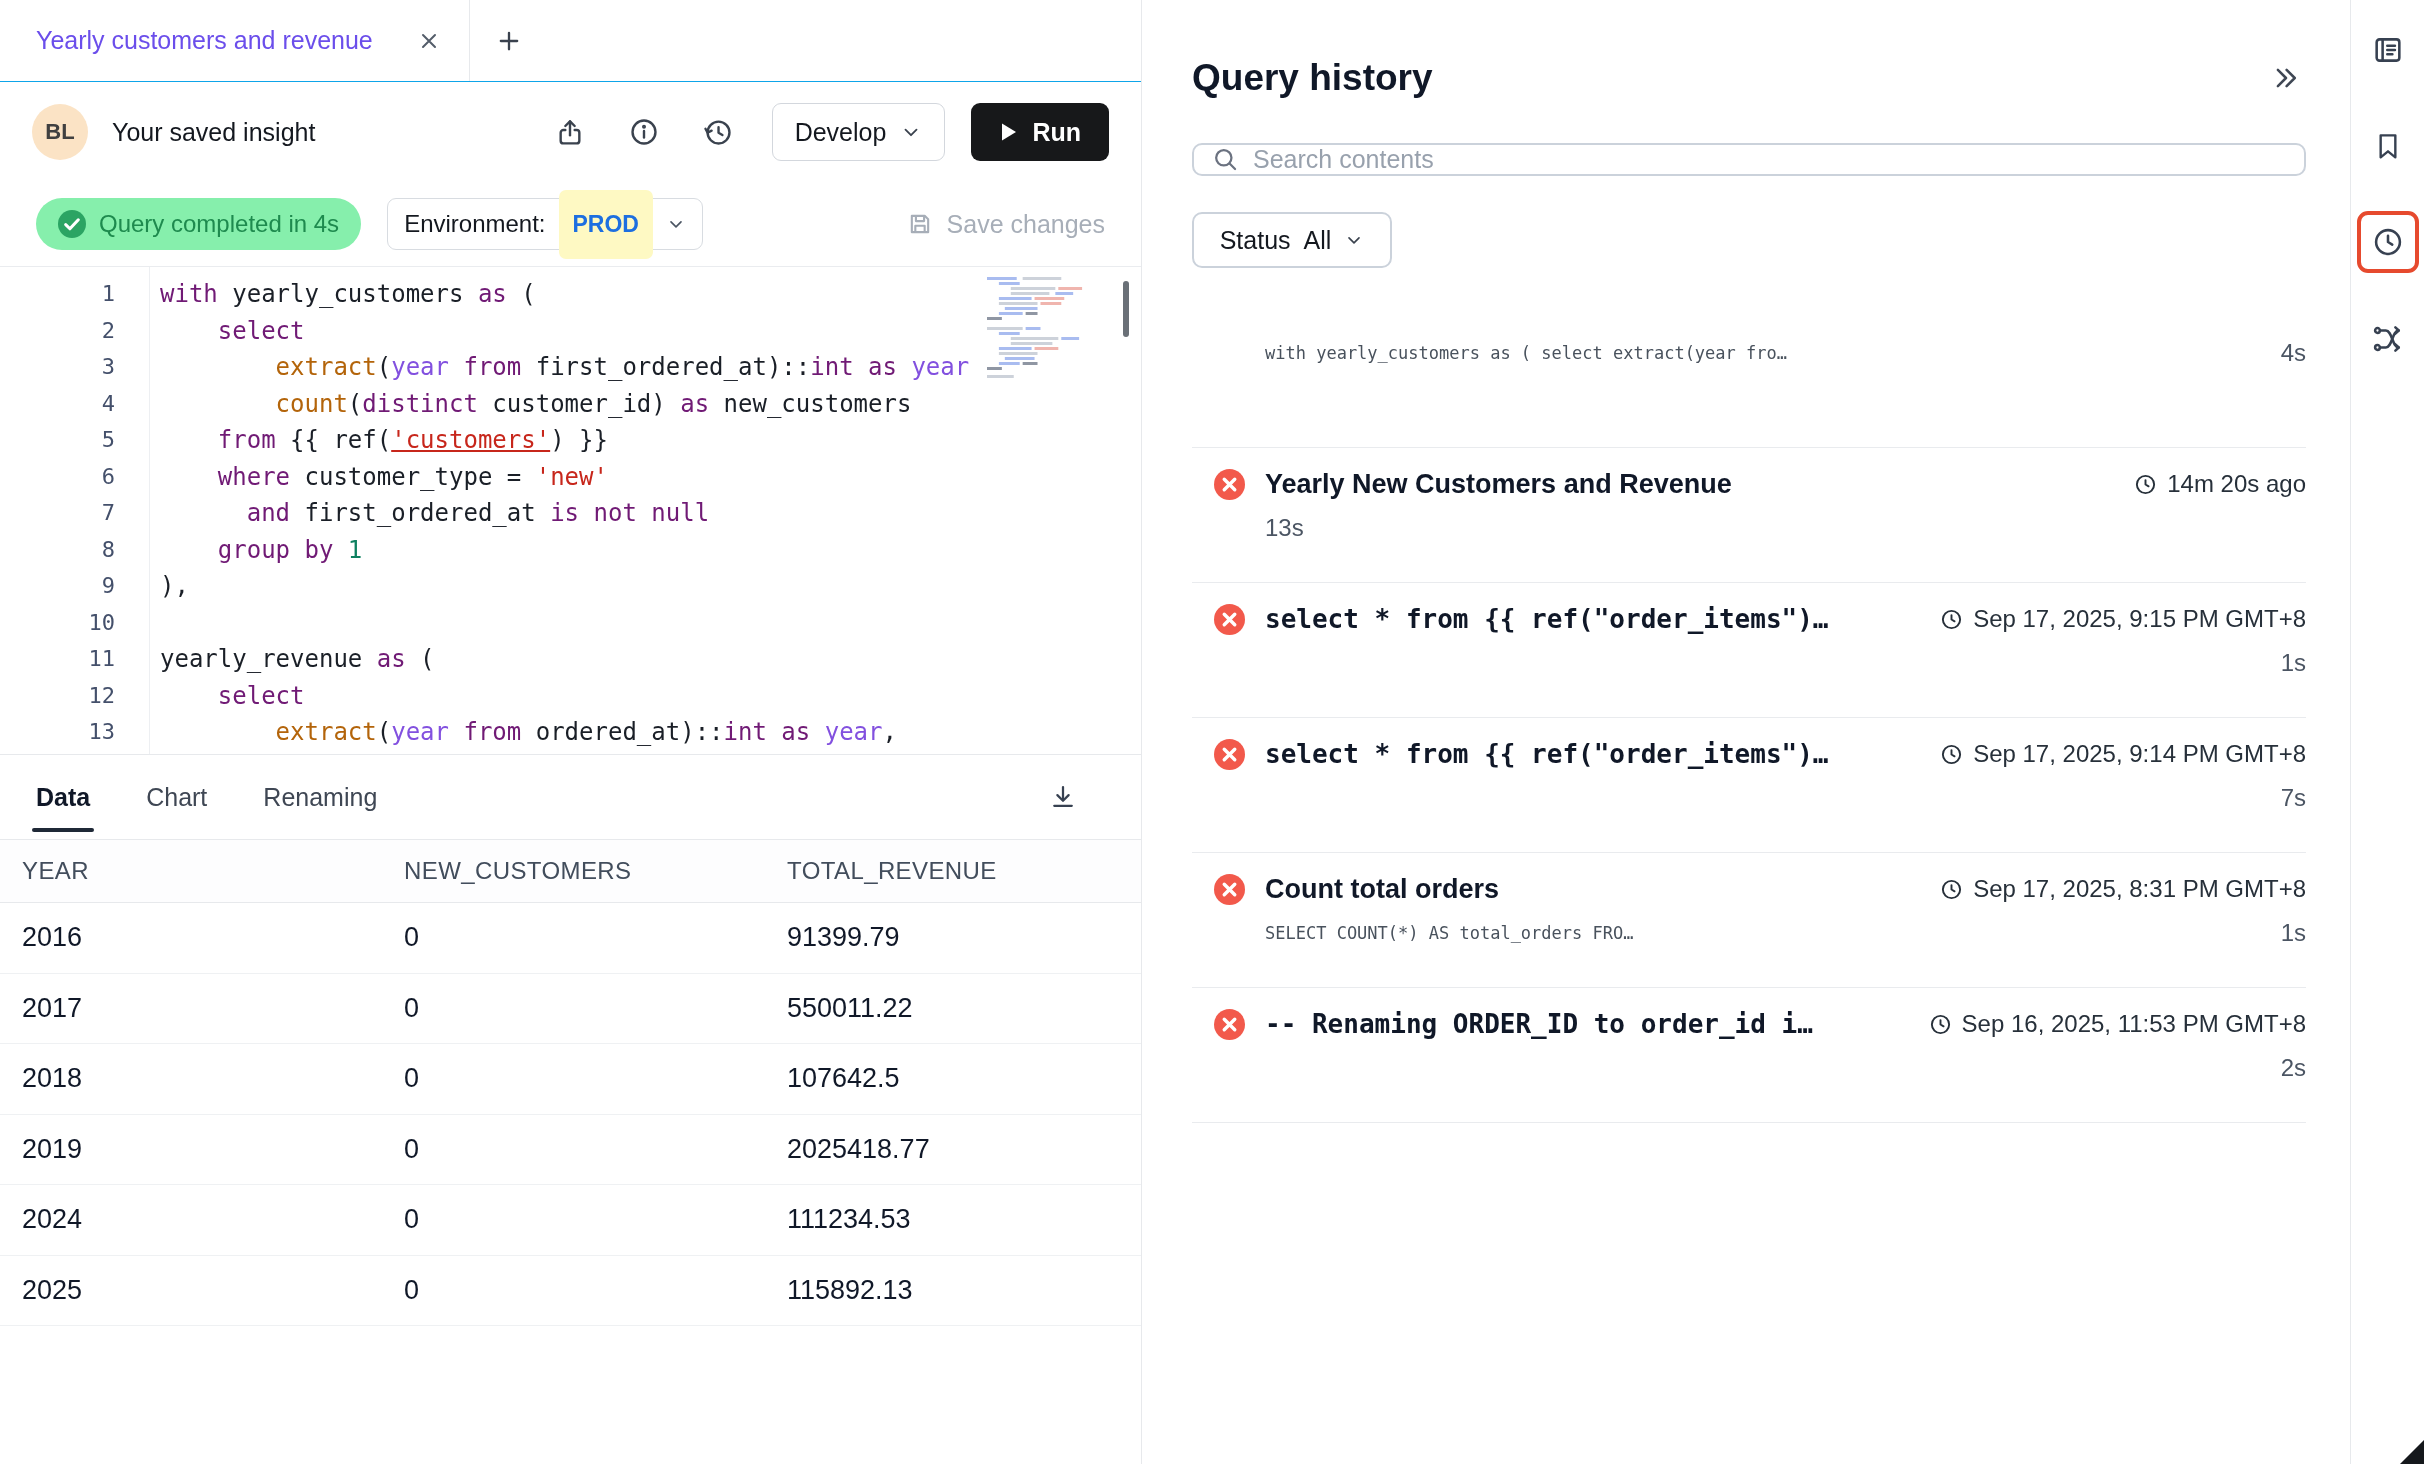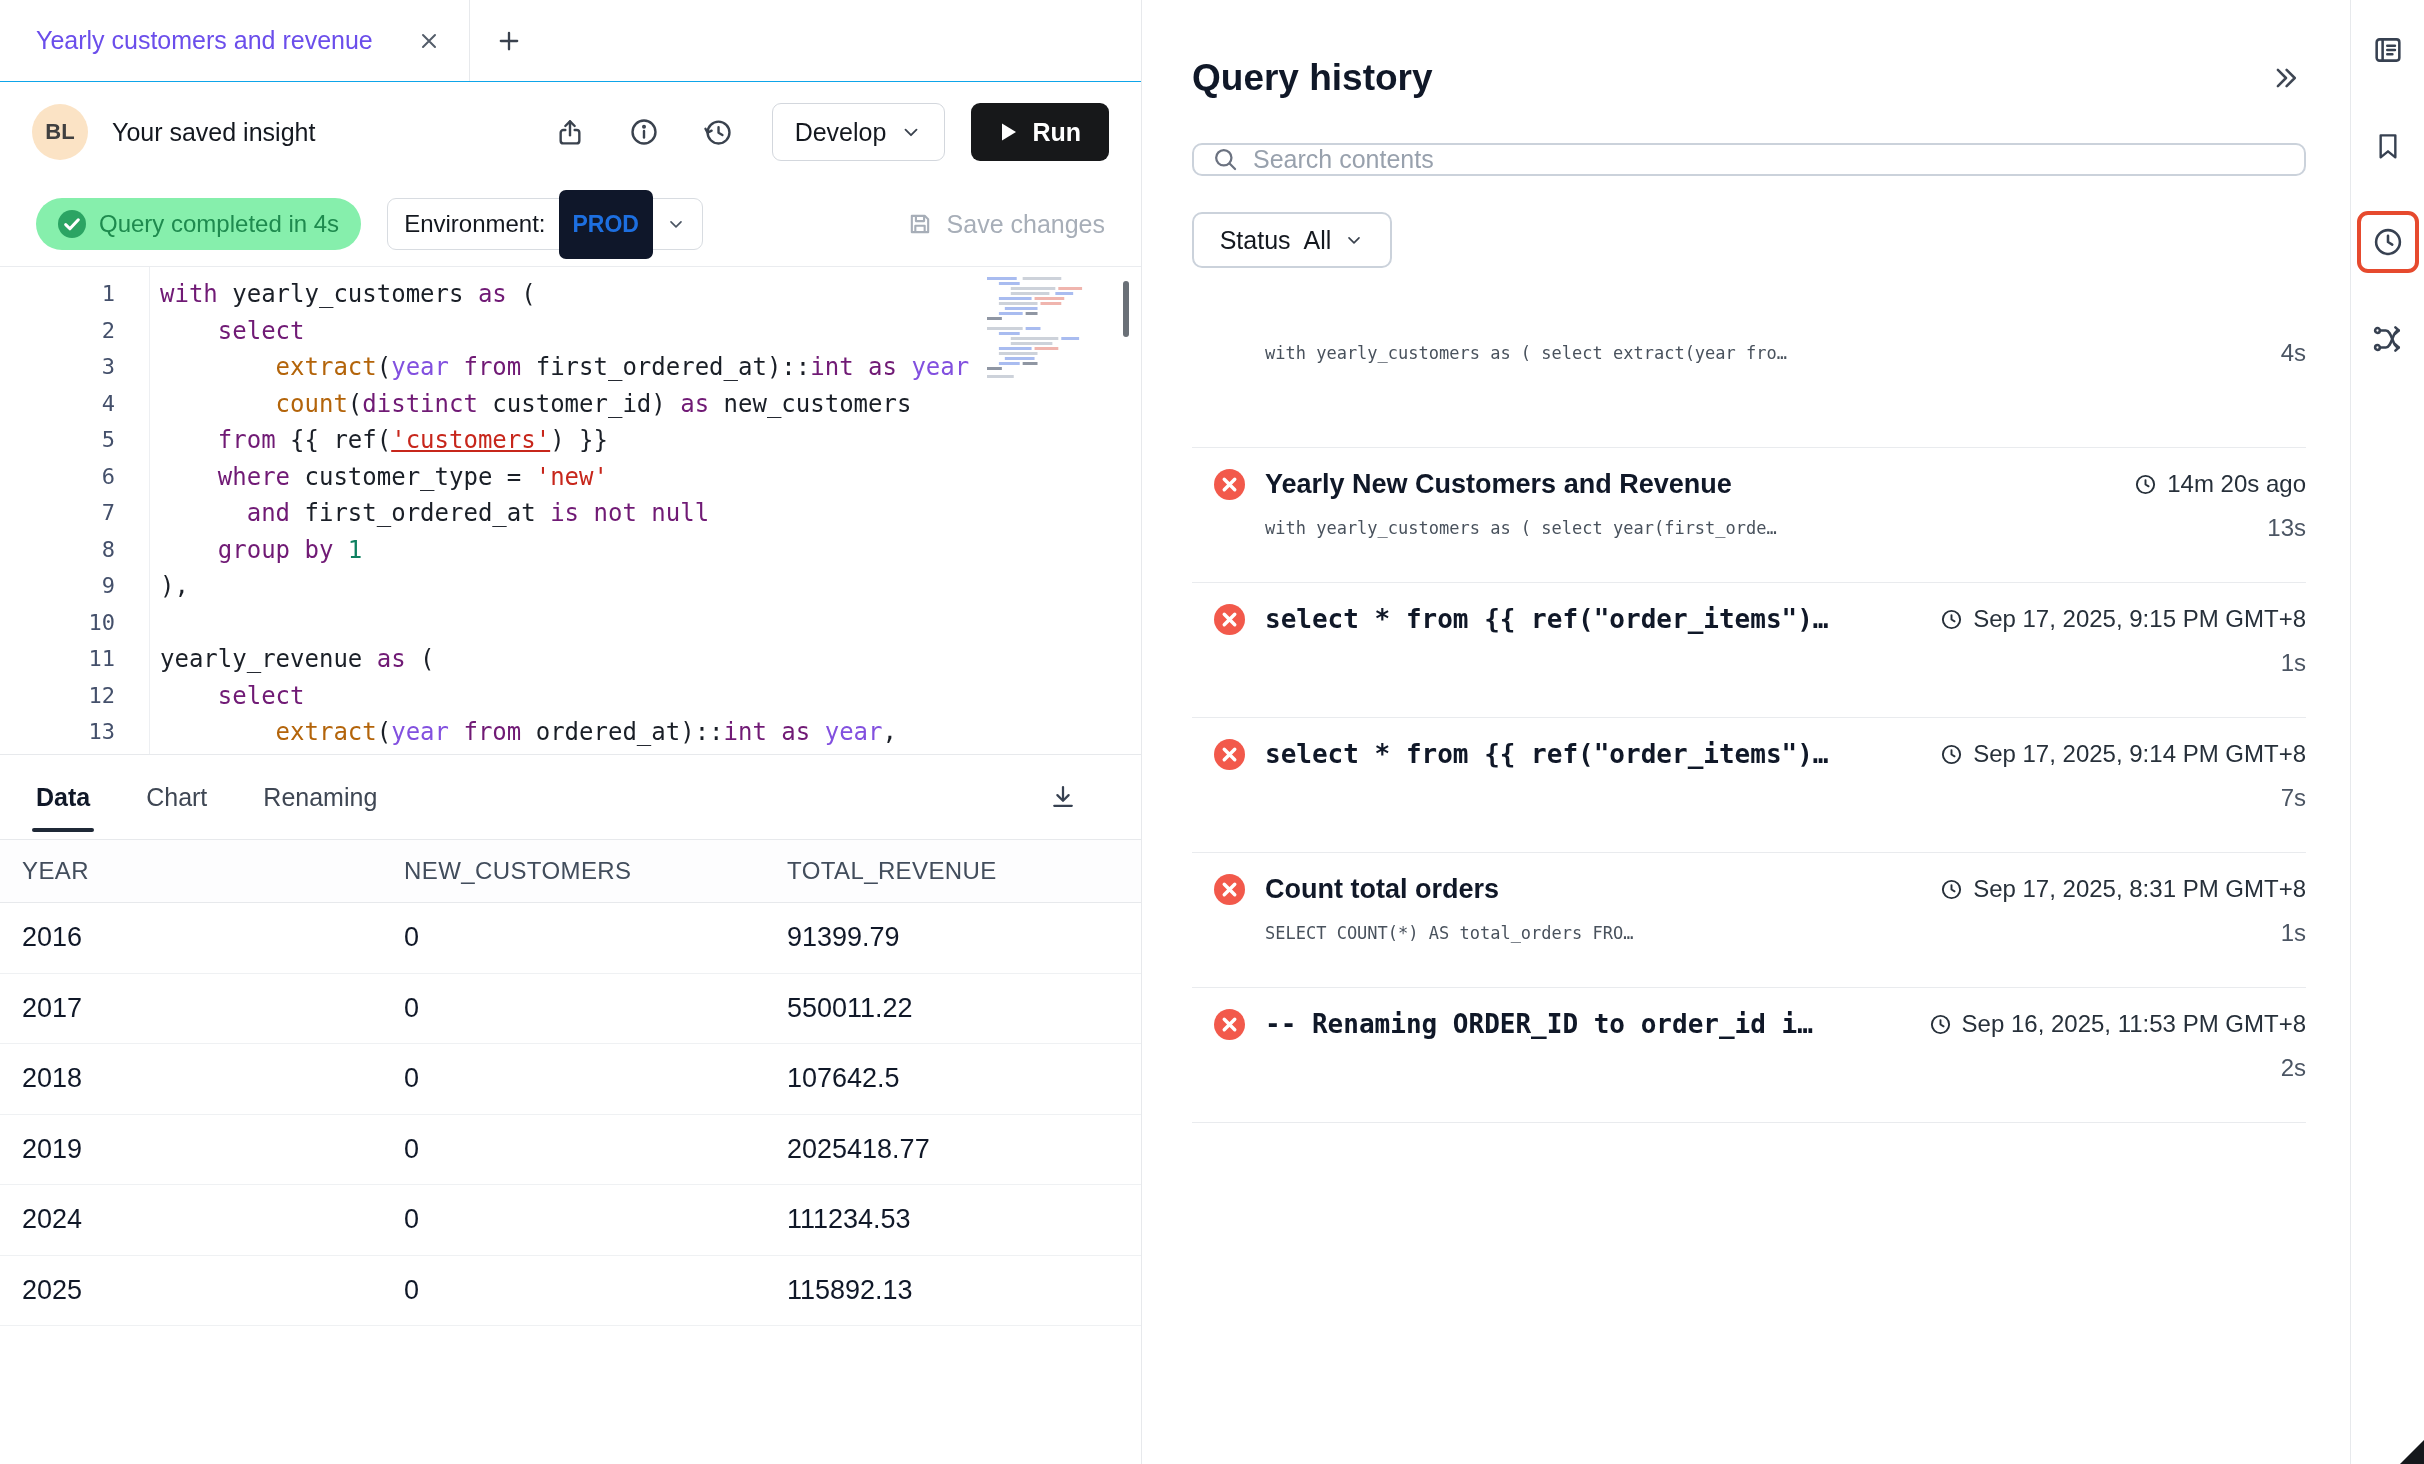--- a/index.html
+++ b/index.html
@@ -21,21 +21,21 @@
   .avatar { width:56px; height:56px; border-radius:50%; background:#FBE3C5; color:#404040; font-size:22px; font-weight:700; display:flex; align-items:center; justify-content:center; margin-right:24px; flex:none; }
   .doc-title { font-size:25px; font-weight:500; color:#14181F; margin-right:auto; }
   .hdr-icon { width:48px; height:48px; margin-left:26px; }
   .btn-develop { margin-left:30px; height:58px; padding:0 22px; border:1px solid #D3D7DD; border-radius:9px; background:#fff; display:flex; align-items:center; gap:14px; font-size:25px; color:#14181F; font-weight:500; cursor:pointer; }
   .btn-run { margin-left:26px; height:58px; padding:0 28px; border:none; border-radius:9px; background:#17181A; color:#fff; display:flex; align-items:center; gap:13px; font-size:25px; font-weight:600; cursor:pointer; }
 
   .status-row { height:84px; display:flex; align-items:center; padding:0 36px; }
   .pill-success { height:52px; border-radius:26px; background:#86efac; display:flex; align-items:center; gap:13px; padding:0 22px; color:#1E8A4E; font-size:24px; font-weight:500; }
   .env-control { margin-left:26px; height:52px; border:1px solid #D8DCE1; border-radius:9px; display:flex; align-items:center; gap:13px; padding:0 16px; cursor:pointer; }
   .env-label { font-size:24px; color:#14181F; }
-  .env-pill { background:#0f172a; color:#1D6FE0; font-size:23px; font-weight:600; border-radius:7px; padding:21px 14px; }
+  .env-pill { background:#fef9c3; color:#1D6FE0; font-size:23px; font-weight:600; border-radius:7px; padding:21px 14px; }
   .save-changes { margin-left:auto; display:flex; align-items:center; gap:13px; color:#A7AEB8; font-size:25px; cursor:pointer; }
 
   .editor { position:relative; height:488px; border-top:1px solid #EAECEF; display:flex; overflow:hidden; }
   .gutter { width:150px; padding-top:9px; border-right:1px solid #EDEFF2; flex:none; }
   .ln { height:36.5px; line-height:36.5px; text-align:right; padding-right:34px; color:#44506B; font-family:"DejaVu Sans Mono",monospace; font-size:22px; }
   .code { flex:1; padding:9px 0 0 10px; font-family:"DejaVu Sans Mono",monospace; font-size:24px; color:#1A1F27; white-space:pre; overflow:hidden; }
   .code-line { height:36.5px; line-height:36.5px; min-height:36.5px; }
   .tk-kw { color:#701a75; }
   .tk-fn { color:#B3640A; }
   .tk-ty { color:#8250DF; }
@@ -319,21 +319,20 @@
             <div class="q-title">Yearly New Customers and Revenue</div>
             <div class="q-time">
               <svg width="23" height="23" viewBox="0 0 24 24" fill="none" stroke="#27303A" stroke-width="2" stroke-linecap="round" stroke-linejoin="round">
                 <circle cx="12" cy="12" r="9"></circle>
                 <path d="M12 7.4v4.6l3.2 1.9"></path>
               </svg>
               <span>14m 20s ago</span>
             </div>
           </div>
           <div class="h-row2">
-            <div class="q-sub">with yearly_customers as ( select year(first_orde…</div>
             <div class="q-dur">13s</div>
           </div>
         </div>
         <div class="h-item">
           <div class="h-row1">
             <span class="status-dot">
               <svg width="31" height="31" viewBox="0 0 20 20">
                 <circle cx="10" cy="10" r="10" fill="#F2594B"></circle>
                 <path d="M6.6 6.6l6.8 6.8M13.4 6.6l-6.8 6.8" stroke="#fff" stroke-width="2.2" stroke-linecap="round"></path>
               </svg>

